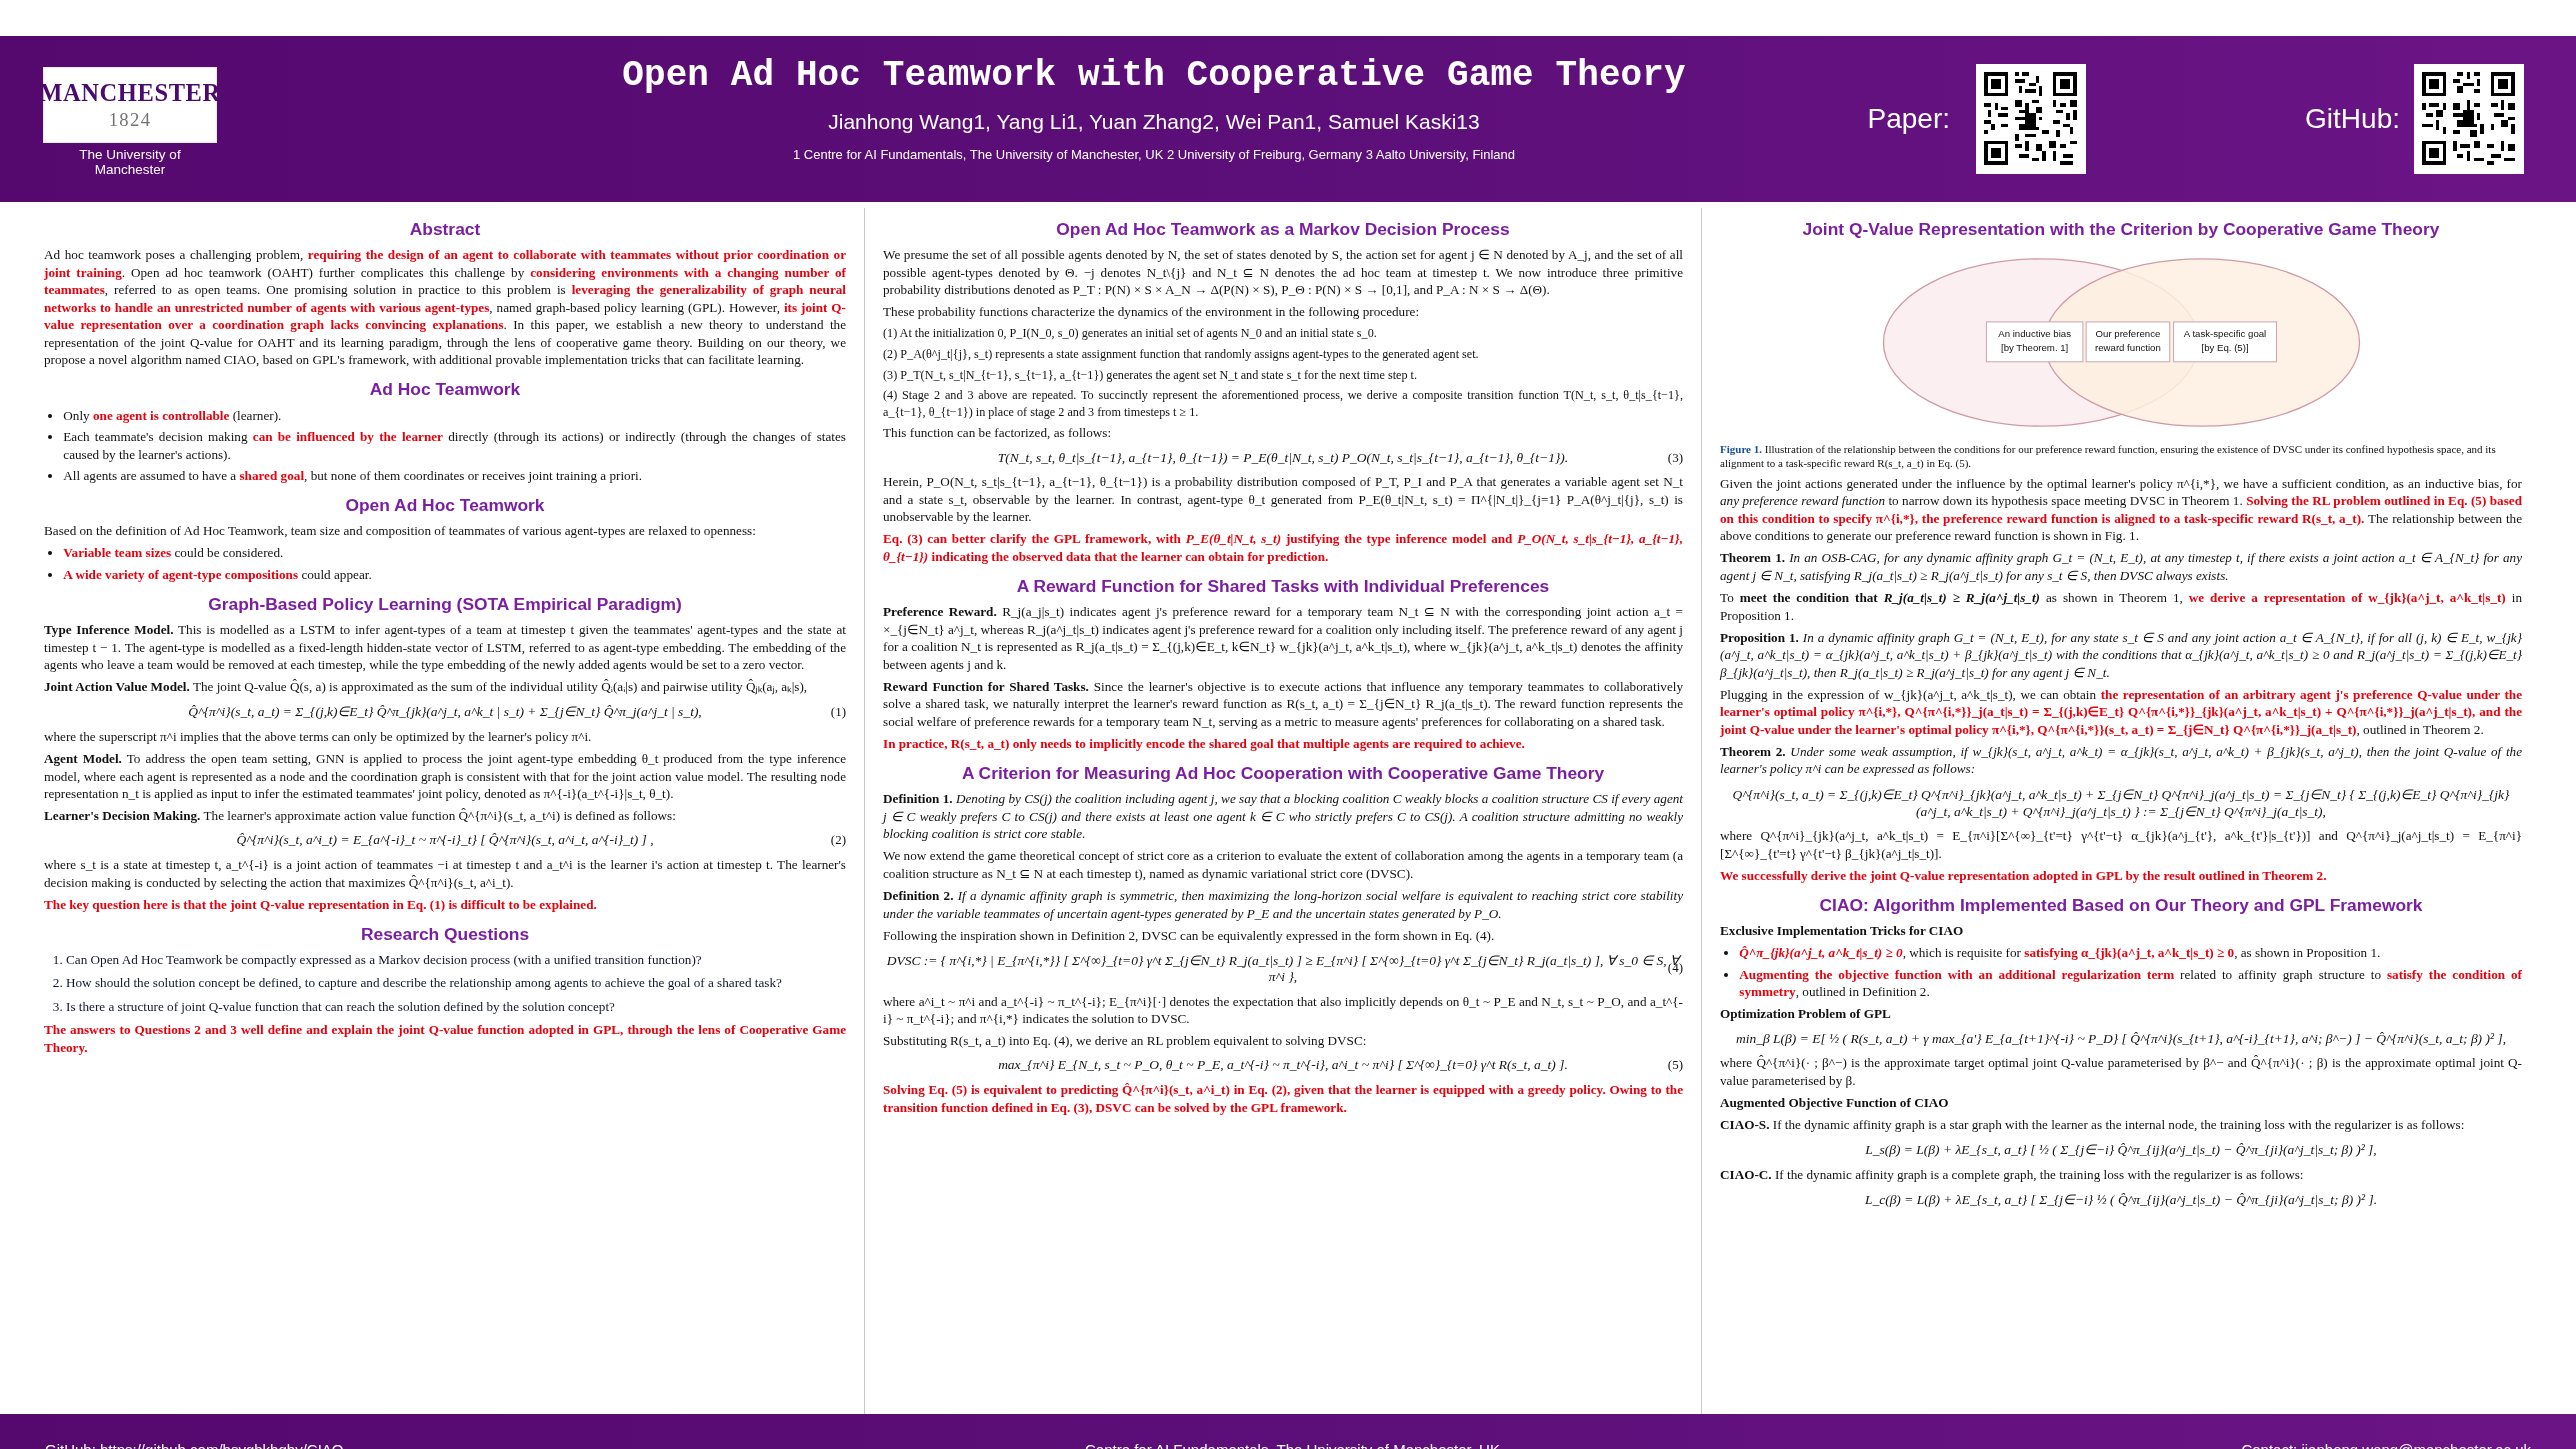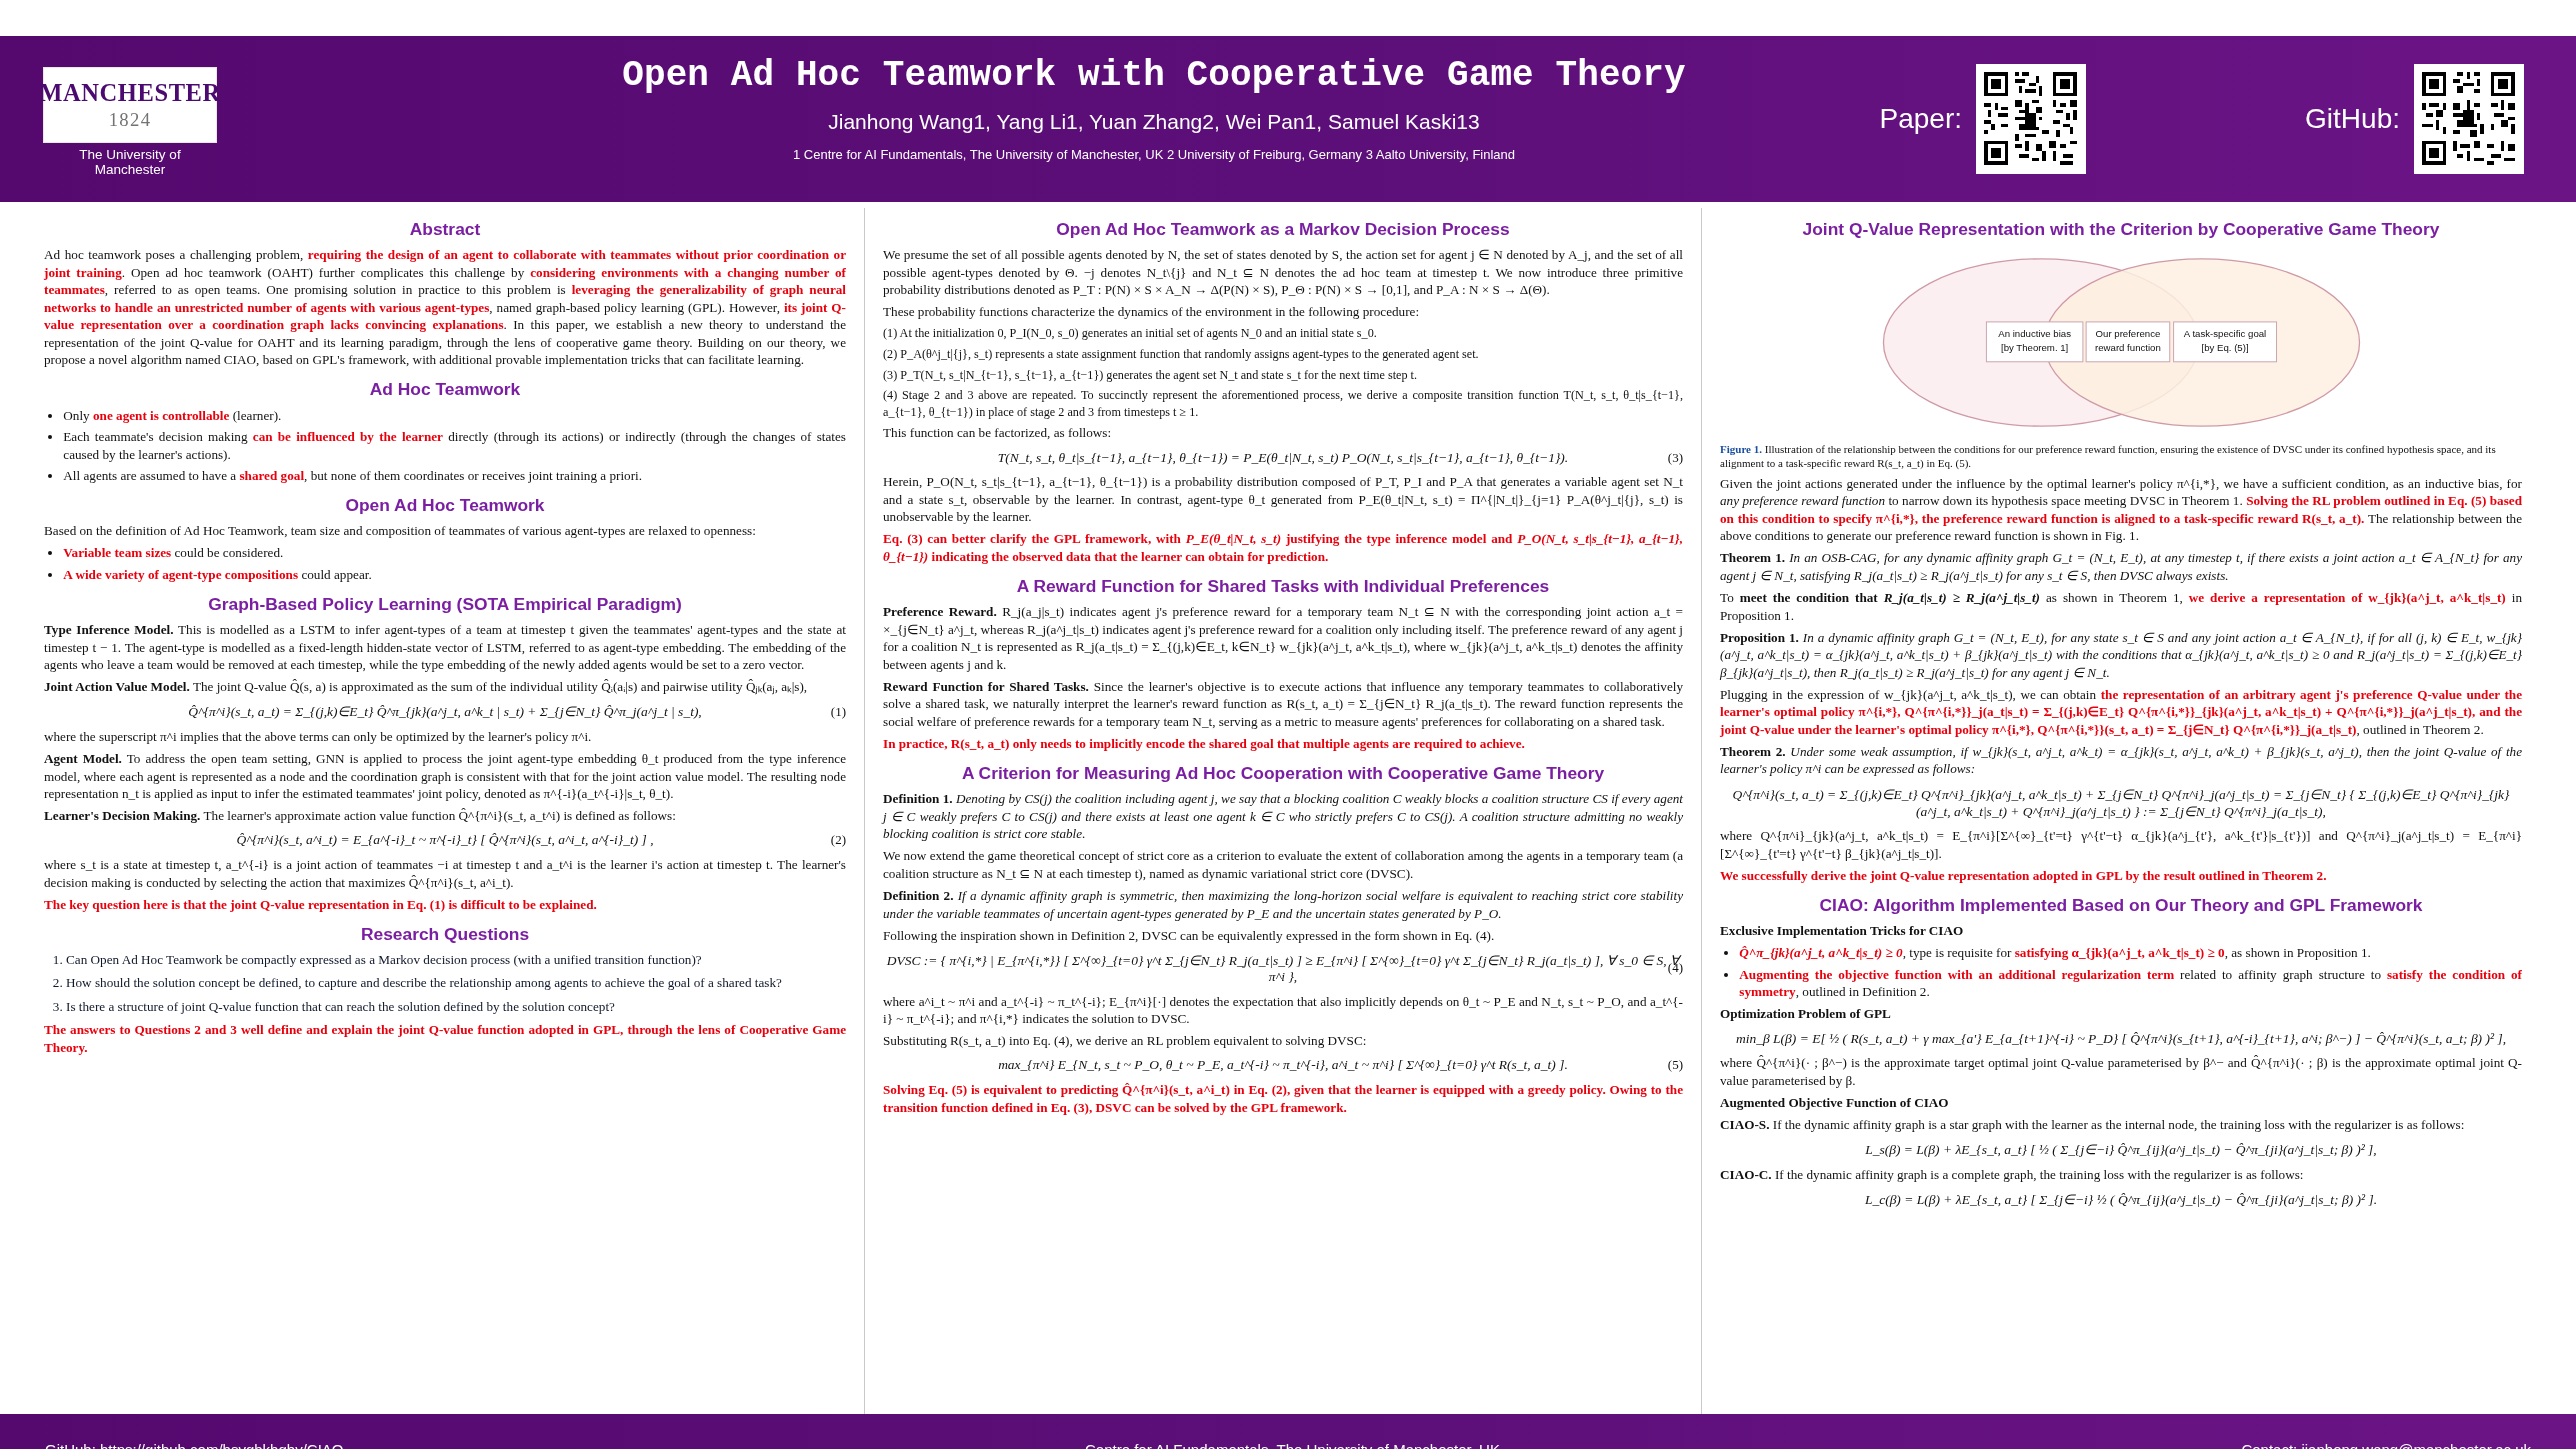--- a/index.html
+++ b/index.html
@@ -32,21 +32,21 @@
   .logo-sub {
     position:absolute; left:43px; top:111px; width:174px; text-align:center;
     color:#fff; font-size:13.5px; font-family:"Liberation Sans",sans-serif;
   }
   .title-wrap { position:absolute; left:271px; top:19.3px; width:1766px; text-align:center; }
   .poster-title { font-size:36px; font-weight:bold; font-family:Liberation Mono, monospace; letter-spacing:0.1px;}
   .authors { margin-top:14px; font-size:21px; font-family:"Liberation Sans",sans-serif; }
   .affil { margin-top:13px; font-size:13px; font-family:"Liberation Sans",sans-serif; }
 
   .qr-group { position:absolute; top:0; height:166px; display:flex; align-items:center; }
-  .qr-paper { right:445px; }
+  .qr-paper { right:445px;gap:12px; }
   .qr-github { right:52px; }
   .qr-label { font-size:28px; font-family:"Liberation Sans",sans-serif; color:#fff; margin-right:14px; }
   .qr {
     width:110px; height:110px; background:#fff; padding:5.2px;
   }
   .qr svg { display:block; }
 
   
   .columns {
     position:absolute; top:166px; left:0; width:2576px; height:1212px;
@@ -439,21 +439,21 @@
       </div>
 
       <p>where Q^{π^i}_{jk}(a^j_t, a^k_t|s_t) = E_{π^i}[Σ^{∞}_{t'=t} γ^{t'−t} α_{jk}(a^j_{t'}, a^k_{t'}|s_{t'})] and Q^{π^i}_j(a^j_t|s_t) = E_{π^i}[Σ^{∞}_{t'=t} γ^{t'−t} β_{jk}(a^j_t|s_t)].</p>
       <p class="red bold">We successfully derive the joint Q-value representation adopted in GPL by the result outlined in Theorem 2.</p>
 
       <h2 class="sec">CIAO: Algorithm Implemented Based on Our Theory and GPL Framework</h2>
 
       <p class="bold">Exclusive Implementation Tricks for CIAO</p>
       <ul class="bullets">
         <li>
-          <span class="red mathy bold">Q̂^π_{jk}(a^j_t, a^k_t|s_t) ≥ 0</span><span>, type is requisite for </span><b class="red">satisfying α_{jk}(a^j_t, a^k_t|s_t) ≥ 0</b><span>, as shown in Proposition 1.</span>
+          <span class="red mathy bold">Q̂^π_{jk}(a^j_t, a^k_t|s_t) ≥ 0</span><span>, which is requisite for </span><b class="red">satisfying α_{jk}(a^j_t, a^k_t|s_t) ≥ 0</b><span>, as shown in Proposition 1.</span>
         </li>
         <li>
           <b class="red">Augmenting the objective function with an additional regularization term</b><span> related to affinity graph structure to </span><b class="red">satisfy the condition of symmetry</b><span>, outlined in Definition 2.</span>
         </li>
       </ul>
 
       <p class="bold">Optimization Problem of GPL</p>
       <div class="eq">
         <span class="eqline mathy">min_β L(β) = E[ ½ ( R(s_t, a_t) + γ max_{a'} E_{a_{t+1}^{-i} ~ P_D} [ Q̂^{π^i}(s_{t+1}, a^{-i}_{t+1}, a^i; β^−) ] − Q̂^{π^i}(s_t, a_t; β) )² ],</span>
       </div>

